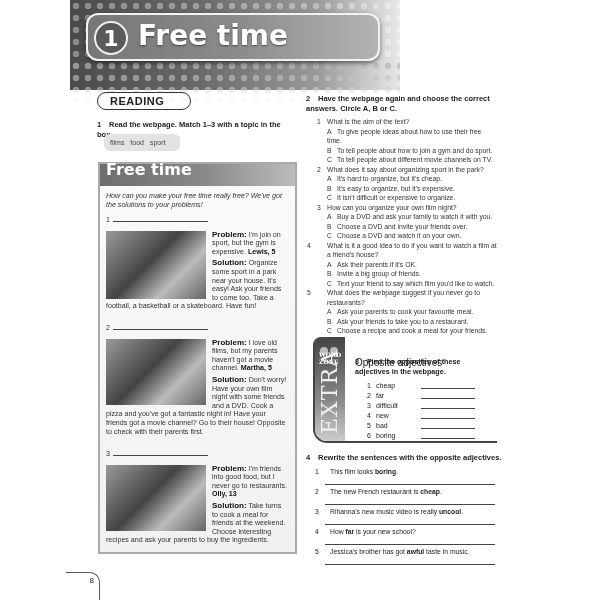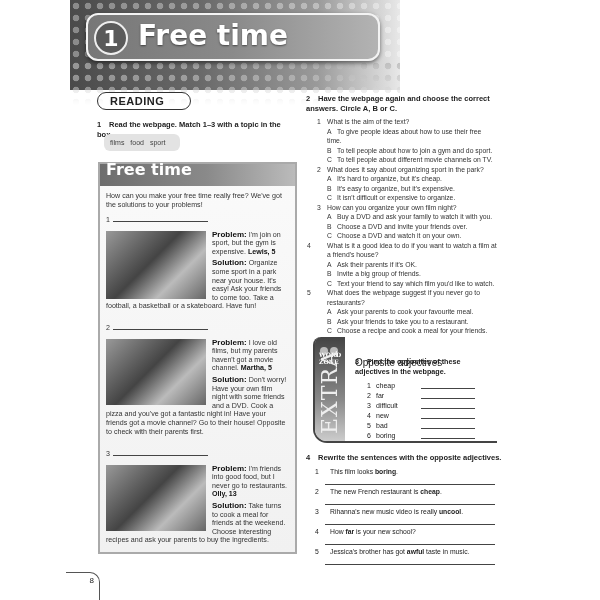--- a/index.html
+++ b/index.html
@@ -28,21 +28,21 @@
     border-radius:10px 10px 10px 10px; font-weight:bold; font-size:11px; padding-left:12px; line-height:16px; letter-spacing:0.5px; }
   .ex-head { position:absolute; font-size:7.5px; font-weight:bold; line-height:10px; }
   .ex-num { display:inline-block; width:12px; }
   .topic-box { position:absolute; left:104px; top:134px; width:70px; height:17px; background:#e3e3e3;
     border-radius:6px; font-size:7px; line-height:17px; padding-left:6px; color:#444; word-spacing:4px; }
 
   .web-box { position:absolute; left:98px; top:162px; width:195px; height:388px; border:2px solid #aaa;
     background:linear-gradient(180deg,#fafafa,#f1f1f1); font-size:7.1px; line-height:8.6px; color:#333; }
   .web-header { height:22px; background:linear-gradient(90deg,#6d6d6d,#8a8a8a 55%,#bbb 100%); position:relative; }
   .web-header span { position:absolute; left:6px; top:2px; color:#fff; font-weight:bold; font-size:16px; font-family:"DejaVu Sans", sans-serif; }
-  .web-intro { margin:6px 6px 4px 6px; }
+  .web-intro { margin:6px 6px 4px 6px;font-style:italic; }
   .blank-line { display:inline-block; width:95px; border-bottom:1px solid #444; margin-left:3px; }
   .item { position:absolute; left:6px; width:183px; }
   .photo { float:left; width:100px; margin-right:6px; background:linear-gradient(135deg,#999,#444 45%,#bbb 70%,#666); }
   .item b { color:#111; }
   .item .lbl { font-weight:bold; color:#111; font-size:8px; }
 
   .q-list { position:absolute; left:317px; font-size:6.8px; line-height:9.5px; color:#333; width:180px; }
   .q-list .q { margin:0; }
   .q-list .opt { margin-left:10px; }
   .q-list .qn { display:inline-block; width:10px; }

